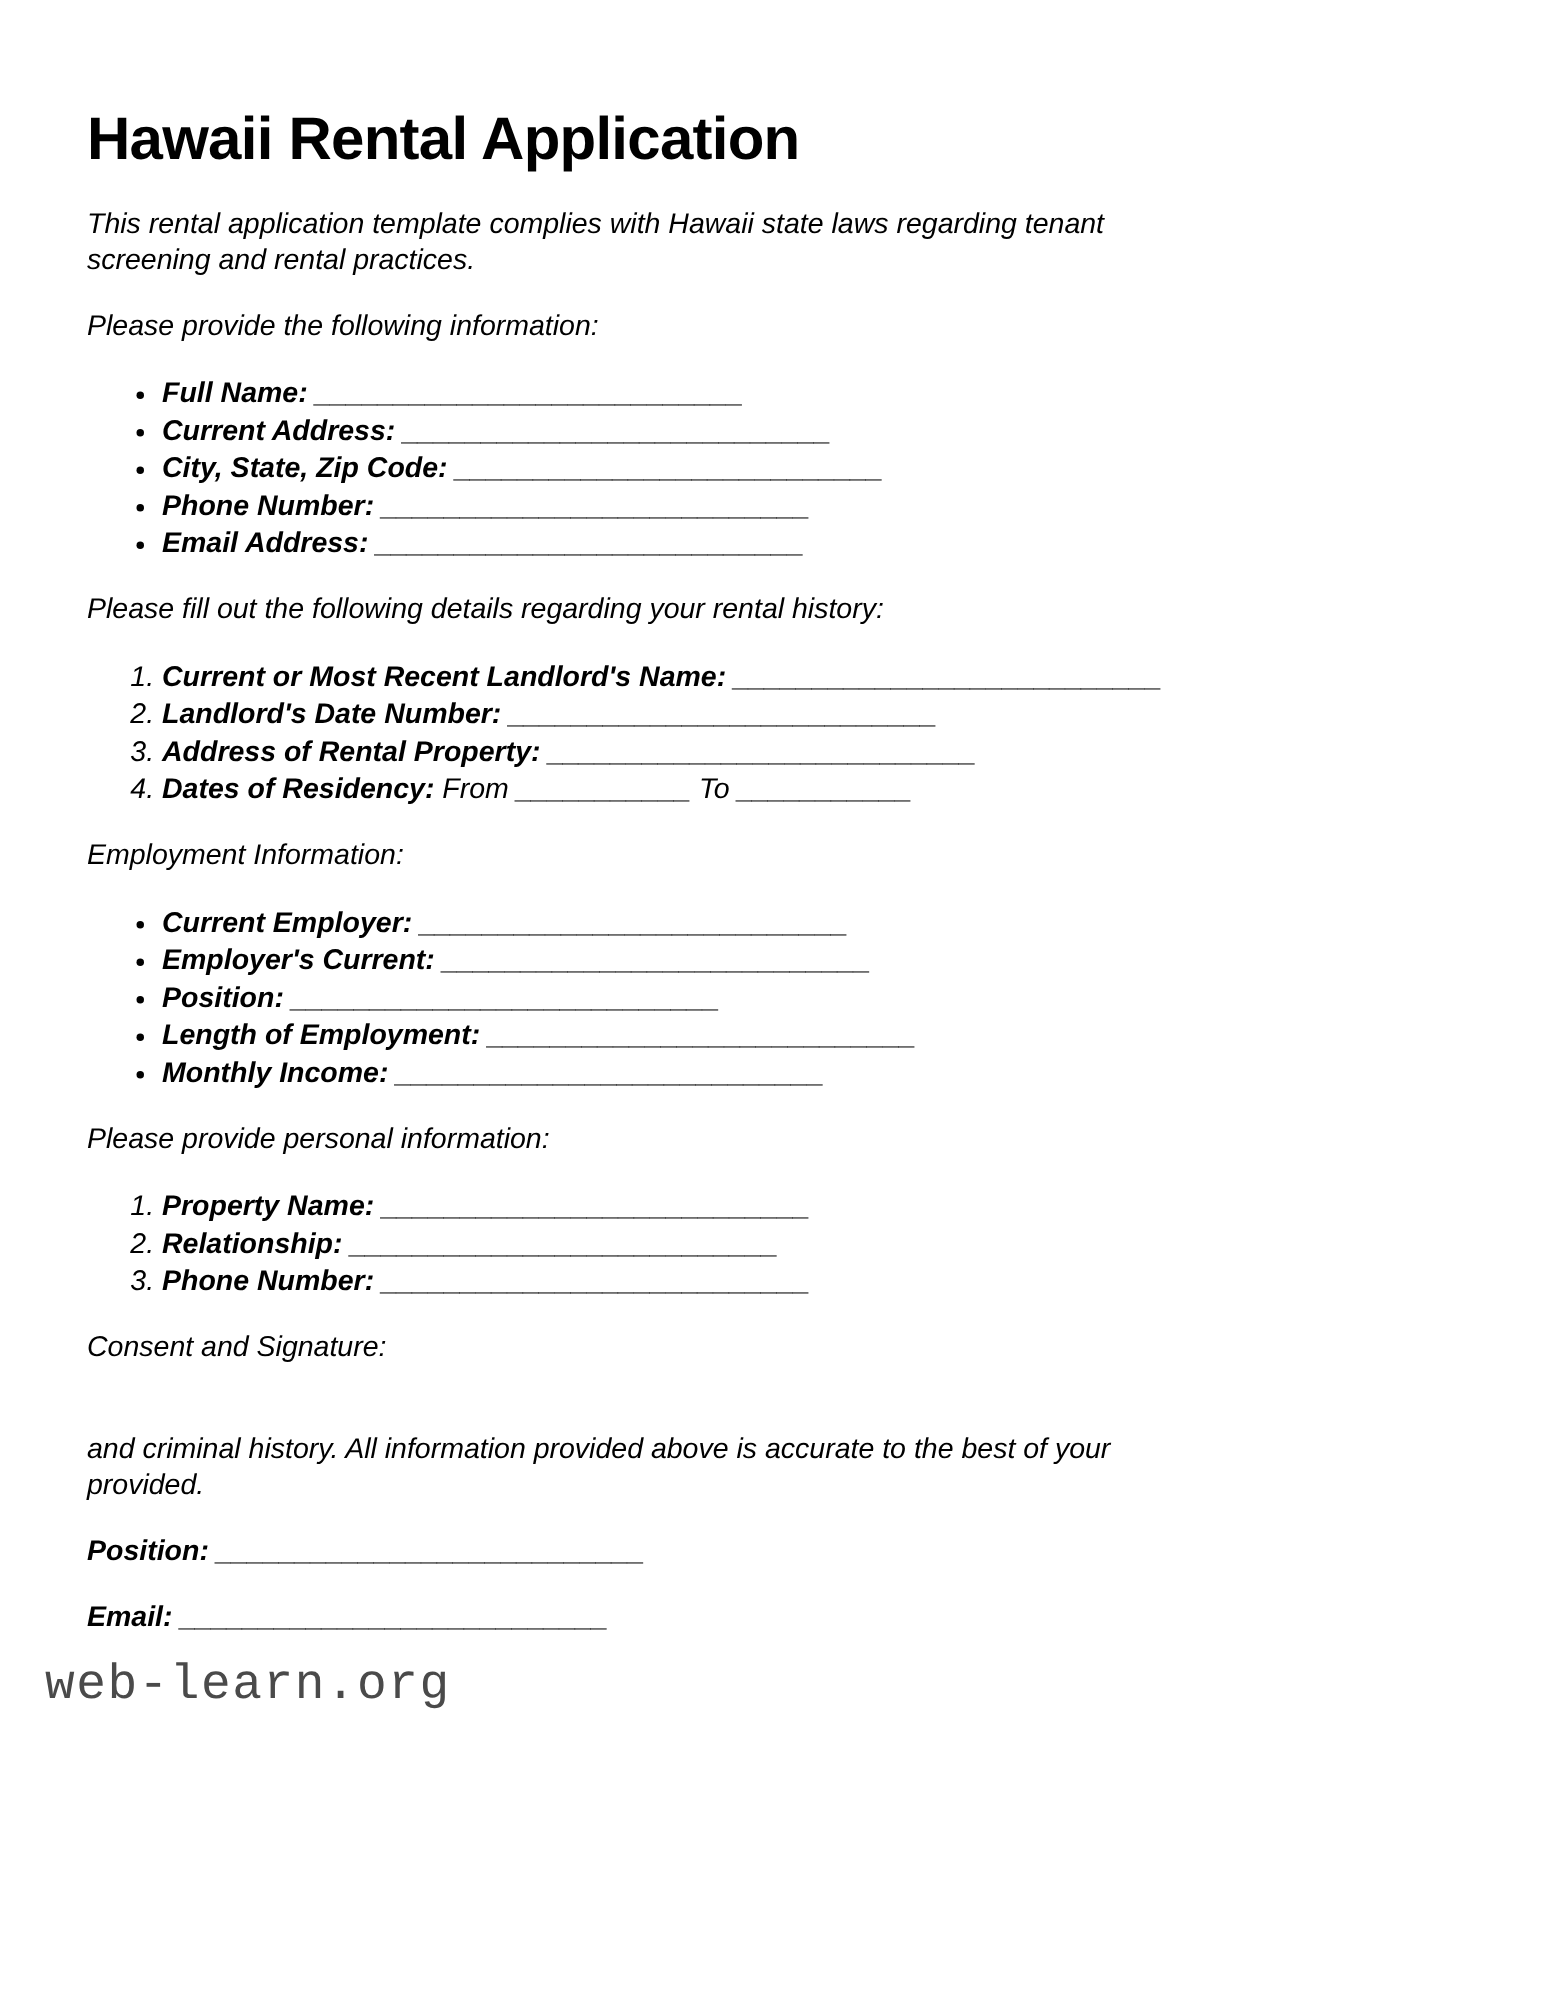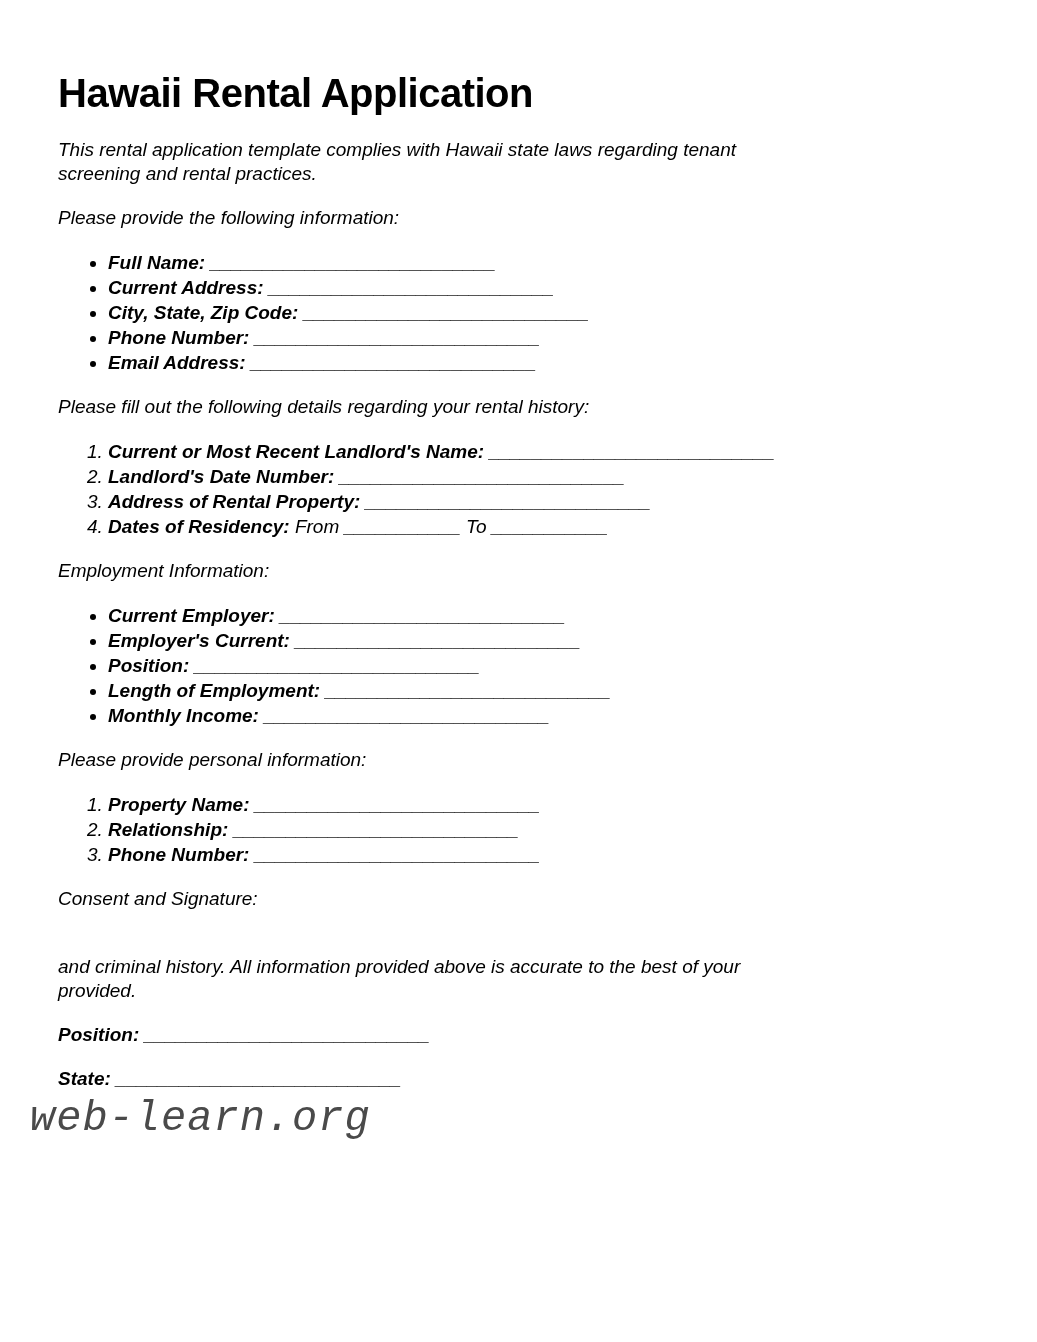--- a/index.html
+++ b/index.html
@@ -44,26 +44,25 @@
     font-style: italic;
   }
   .lbl { font-weight: bold; }
   .blank { font-weight: normal; letter-spacing: 0; }
   .sig-line { margin: 0 0 19px 0; }
   .watermark {
     position: absolute;
     left: 30px;
     bottom: 28px;
     font-family: "Liberation Mono", "DejaVu Sans Mono", monospace;
-    font-size: 42px;
+    font-size: 33px;
     line-height: 1;
     color: #4a4a4a;
     letter-spacing: 1px;
     font-weight: normal;
-    font-style: italic;
   }
 </style>
 </head>
 <body>
 
 <div class="page">
   <div class="content">
 
     <h1 class="doc-title">Hawaii Rental Application</h1>
 
@@ -105,18 +104,18 @@
       <li class="field-item"><span class="lbl">Relationship:</span> <span class="blank">___________________________</span></li>
       <li class="field-item"><span class="lbl">Phone Number:</span> <span class="blank">___________________________</span></li>
     </ol>
 
     <p class="para">Consent and Signature:</p>
 
     <p class="para"><br><span>and criminal history. All information provided above is accurate to the best of your</span><br><span>provided.</span></p>
 
     <p class="para sig-line"><span class="lbl">Position:</span> <span class="blank">___________________________</span></p>
 
-    <p class="para"><span class="lbl">State:</span> <span class="blank">___________________________</span></p>
+    <p class="para"><span class="lbl">Email:</span> <span class="blank">___________________________</span></p>
 
   </div>
 
   <div class="watermark">web-learn.org</div>
 </div>
 
 </body></html>

